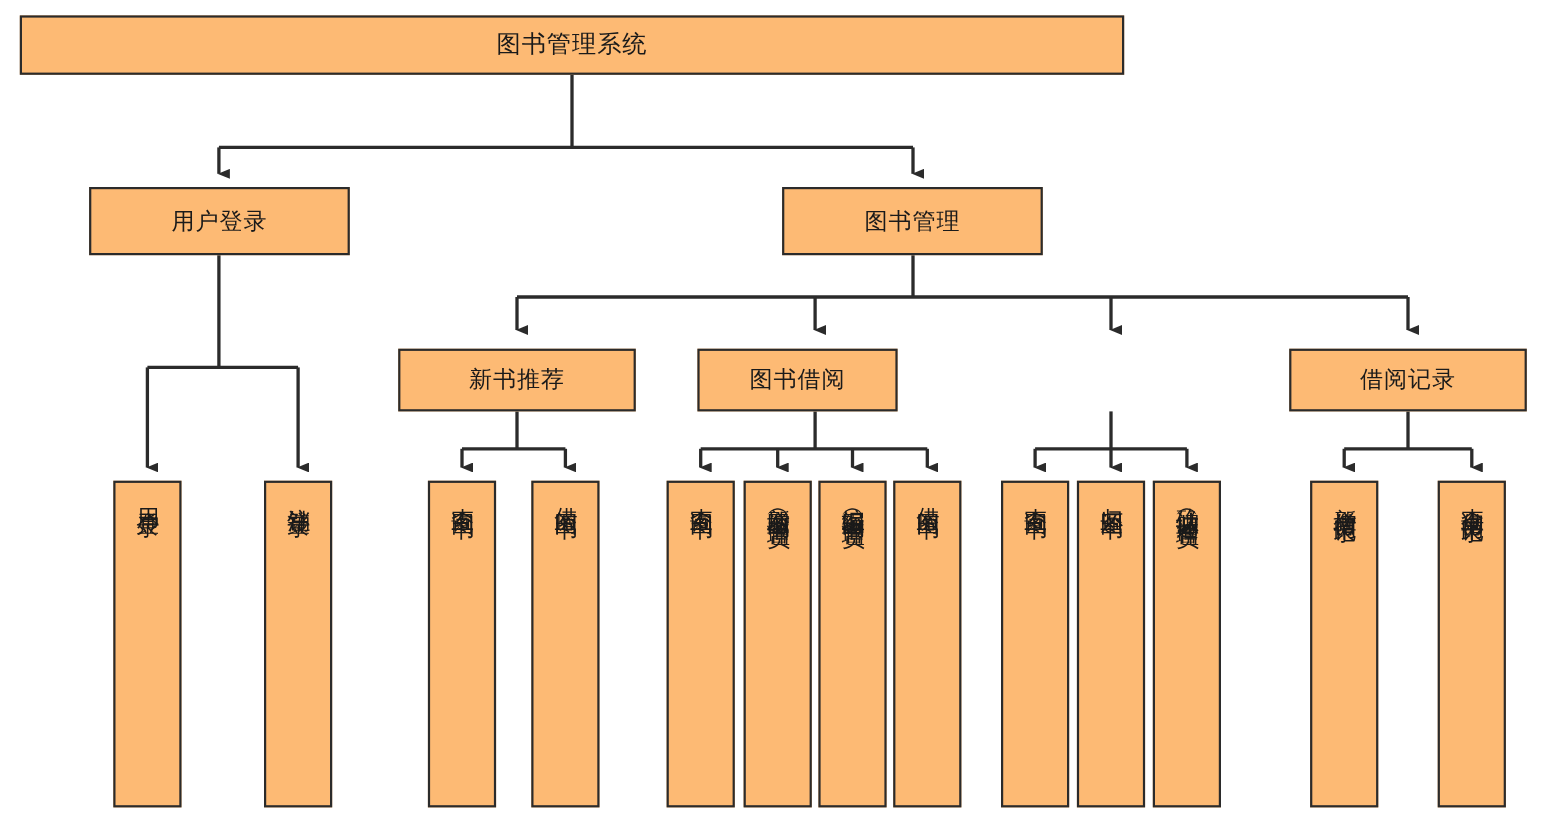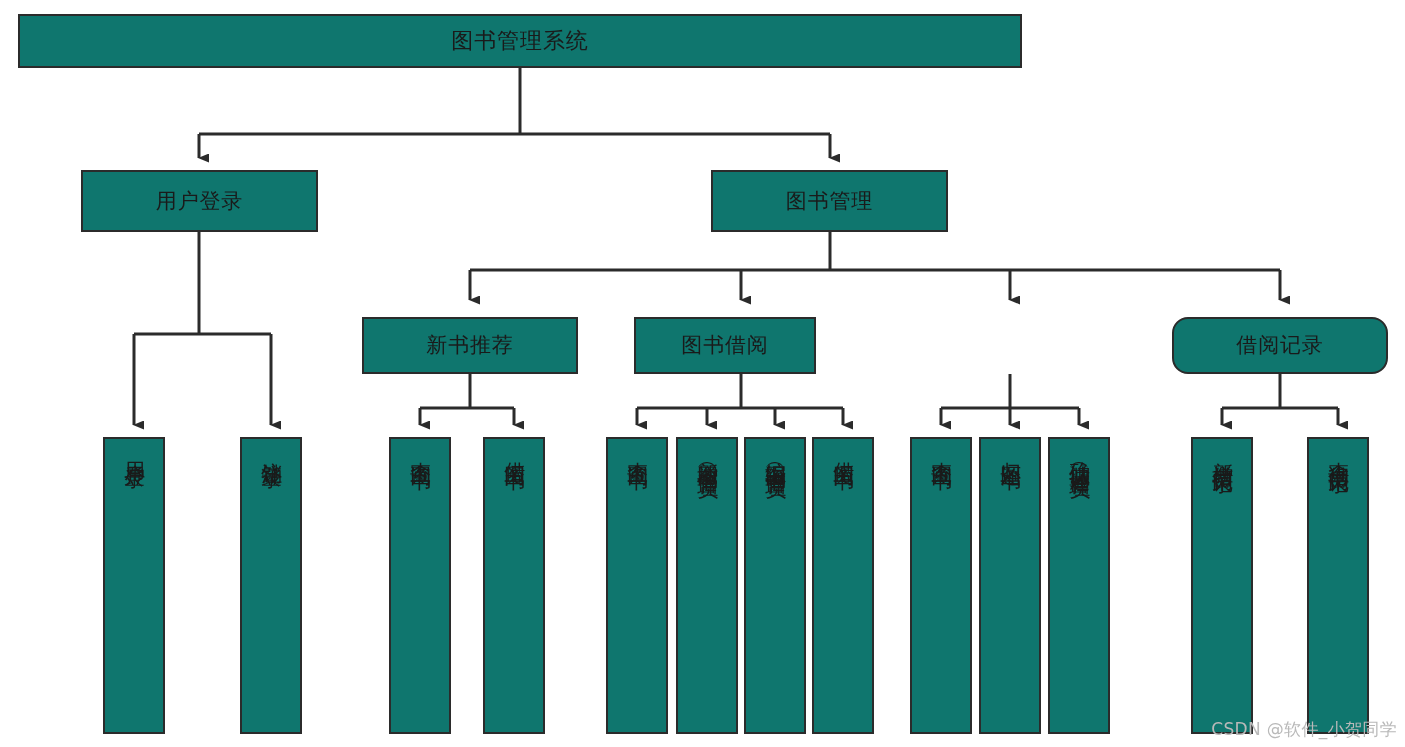--- a/index.html
+++ b/index.html
@@ -23,21 +23,21 @@
     left: 0;
     top: 0;
     width: 1405px;
     height: 747px;
     pointer-events: none;
   }
   .node {
     position: absolute;
     box-sizing: border-box;
     border: 2px solid #2b2b2b;
-    background: #0f766e;
+    background: #fdba74;
     display: flex;
     align-items: center;
     justify-content: center;
     color: #1a1a1a;
     z-index: 2;
   }
   .node-label {
     display: block;
     text-align: center;
     line-height: 1.18;
@@ -145,21 +145,21 @@
 
   <div class="node horiz" style="left:362px; top:317px; width:216px; height:57px;">
     <span class="node-label">新书推荐</span>
   </div>
 
   <div class="node horiz" style="left:634px; top:317px; width:182px; height:57px;">
     <span class="node-label">图书借阅</span>
   </div>
 
 
-  <div class="node horiz" style="left:1172px; top:317px; width:216px; height:57px;border-radius:16px;">
+  <div class="node horiz" style="left:1172px; top:317px; width:216px; height:57px;">
     <span class="node-label">借阅记录</span>
   </div>
 
   <div class="node vert" style="left:103px; top:437px; width:62px; height:297px;">
     <span class="node-label">用户登录</span>
   </div>
 
   <div class="node vert" style="left:240px; top:437px; width:62px; height:297px;">
     <span class="node-label">注销登录</span>
   </div>
@@ -201,15 +201,14 @@
   </div>
 
   <div class="node vert" style="left:1191px; top:437px; width:62px; height:297px;">
     <span class="node-label">新增借阅记录</span>
   </div>
 
   <div class="node vert" style="left:1307px; top:437px; width:62px; height:297px;">
     <span class="node-label">查询借阅记录</span>
   </div>
 
-  <div class="watermark">CSDN @软件_小贺同学</div>
 
 </div>
 
 </body></html>

